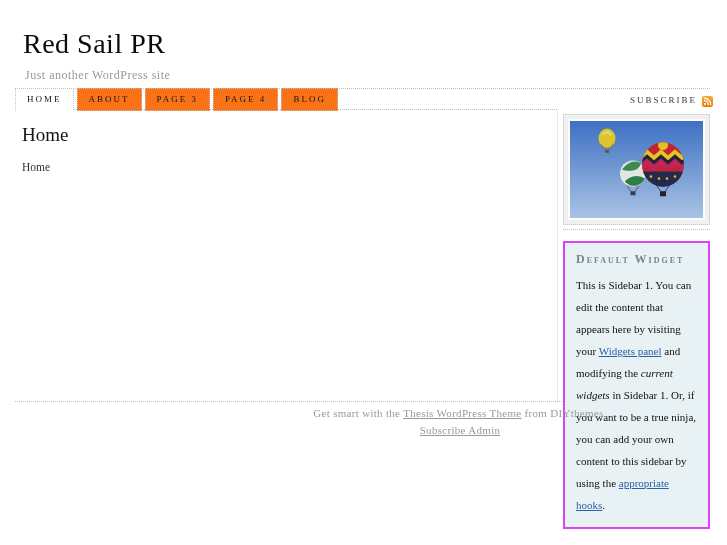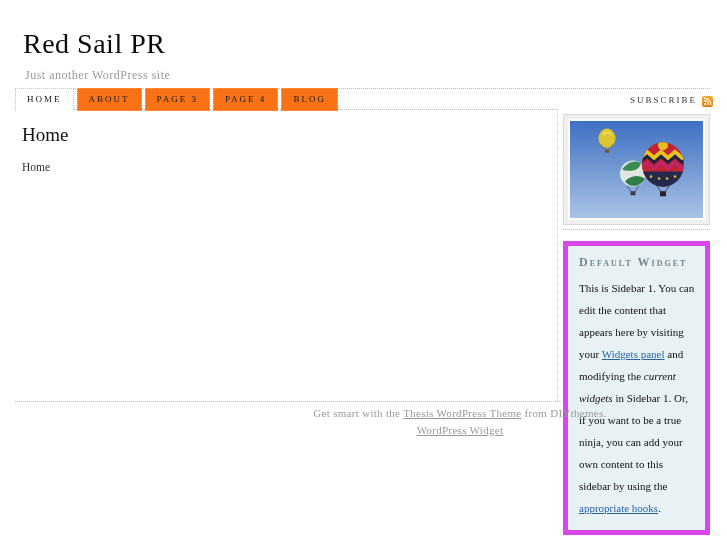--- a/index.html
+++ b/index.html
@@ -48,21 +48,21 @@
   #page-link  { position:absolute; left:22px; top:161px; font-size:11.5px; color:#333; text-decoration:none; }
   
   #image-widget {
     position:absolute; left:563px; top:114px; width:147px; height:111px;
     box-sizing:border-box; background:#f0f0f0; border:1px solid #d8d8d8; padding:4px;
   }
   #image-widget .mat { background:#fdfdfd; width:100%; height:100%; box-sizing:border-box; padding:2px; }
   #image-widget svg { display:block; width:100%; height:100%; }
   #default-widget {
     position:absolute; left:563px; top:241px; width:147px; box-sizing:border-box;
-    background:#e8f2f5; border:5px solid #d946ef; padding:9px 10px 11px 11px;
+    background:#e8f2f5; border:2px solid #d946ef; padding:9px 10px 11px 11px;
   }
   #widget-title {
     font-variant:small-caps; font-size:12px; letter-spacing:2px; color:#75858c; margin:0 0 7px 0;
   }
   #widget-body { font-size:11px; line-height:22px; color:#101010; margin:0; }
   #widget-body .seg-link { color:#2a61a5; text-decoration:underline; }
   #widget-body em { font-style:italic; }
   
   .footer-line {
     position:absolute; right:17px; width:500px; text-align:center;
@@ -159,13 +159,13 @@
     </svg>
   </div>
 </div>
 
 <div id="default-widget">
   <h3 id="widget-title">Default Widget</h3>
   <p id="widget-body"><span>This is Sidebar 1. You can edit the content that appears here by visiting your </span><a href="#" class="seg-link">Widgets panel</a><span> and modifying the </span><em>current widgets</em><span> in Sidebar 1. Or, if you want to be a true ninja, you can add your own content to this sidebar by using the </span><a href="#" class="seg-link">appropriate hooks</a><span>.</span></p>
 </div>
 
 <div class="footer-line" id="footer-credit"><span>Get smart with the </span><a href="#" class="seg-link">Thesis WordPress Theme</a><span> from DIYthemes.</span></div>
-<div class="footer-line" id="footer-admin"><a href="#" class="seg-link">WordPress Widget</a></div>
+<div class="footer-line" id="footer-admin"><a href="#" class="seg-link">Subscribe Admin</a></div>
 
 </body></html>

